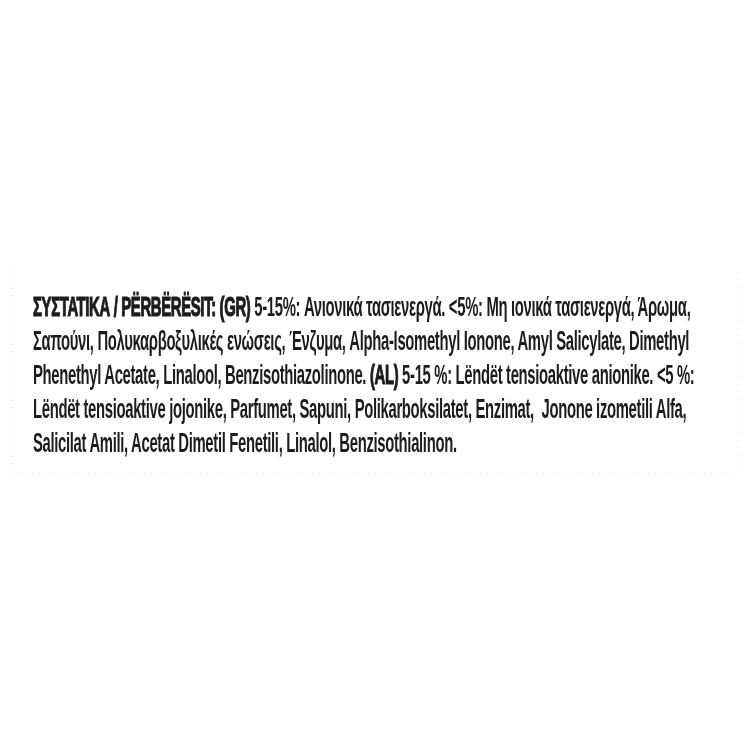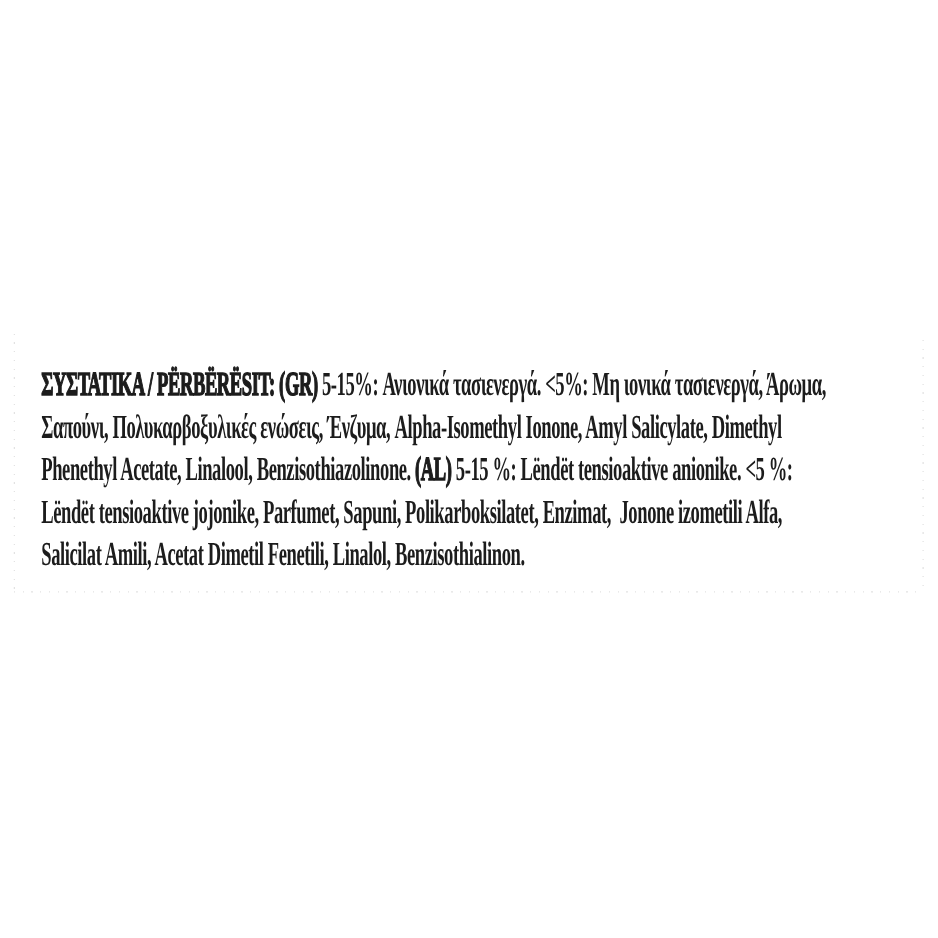--- a/index.html
+++ b/index.html
@@ -8,21 +8,21 @@
     width: 750px;
     height: 750px;
     background: #ffffff;
     overflow: hidden;
   }
   .sheet {
     position: relative;
     width: 750px;
     height: 750px;
     background: #ffffff;
-    font-family: Liberation Serif, serif;
+    font-family: Liberation Sans, sans-serif;
   }
   
   .diecut-line {
     position: absolute;
     pointer-events: none;
   }
   .diecut-left {
     left: 11px; top: 267px; width: 1px; height: 206px;
     background-image: repeating-linear-gradient(to bottom, #e2e2e2 0 1px, transparent 1px 7px);
   }

